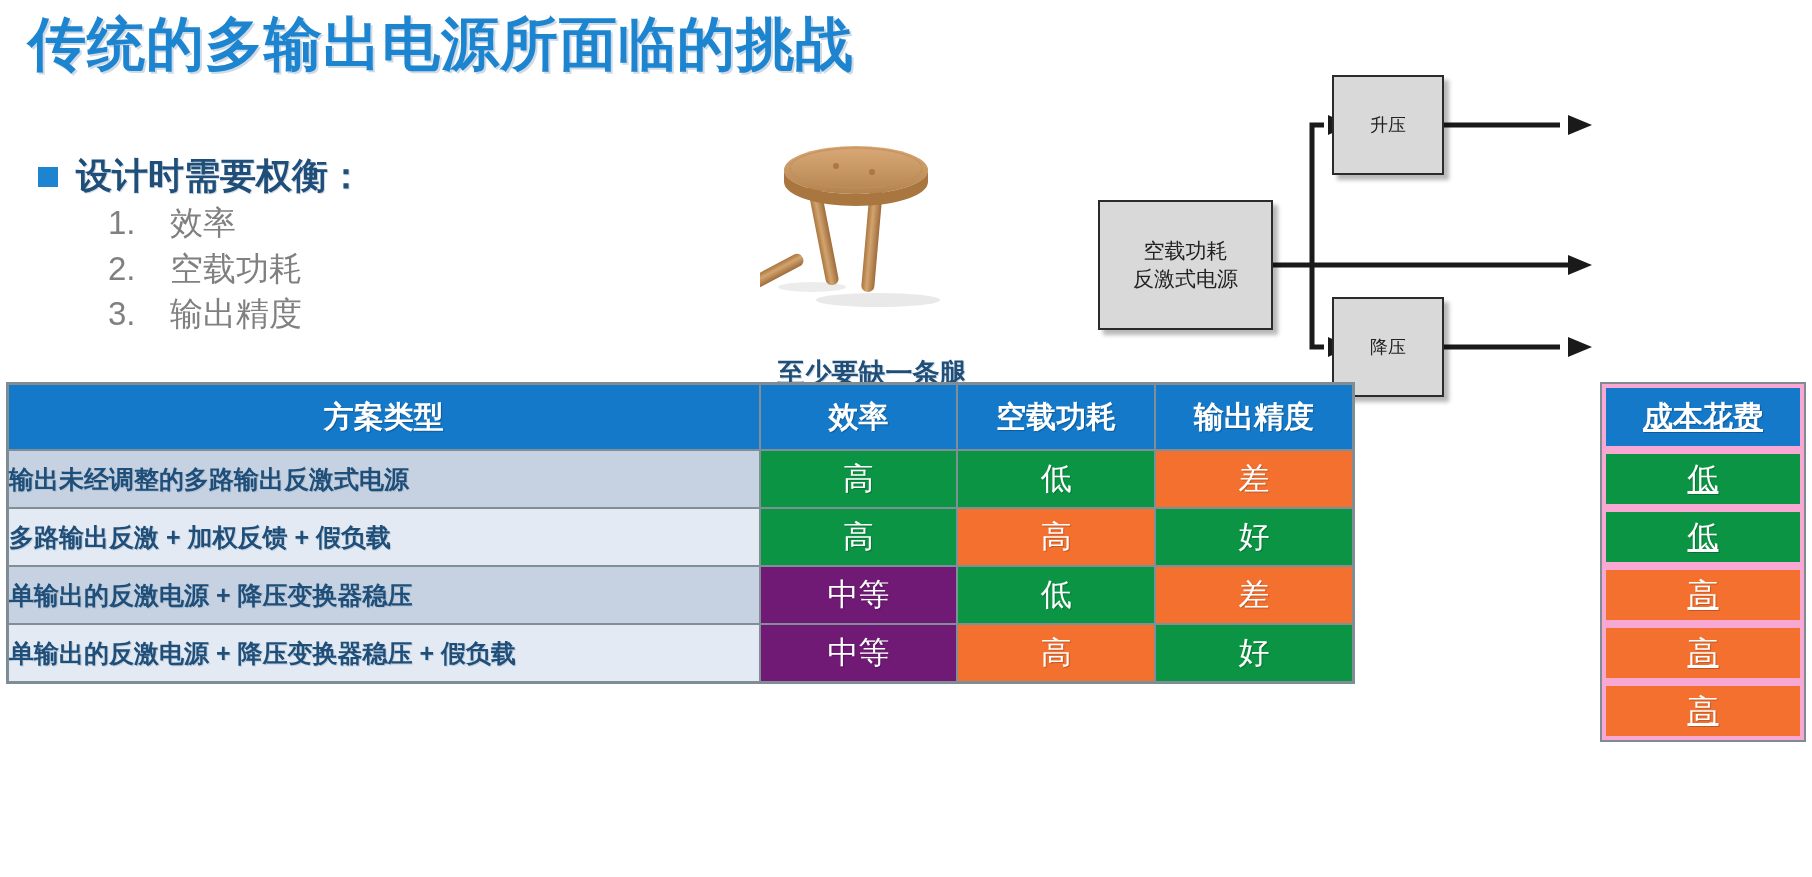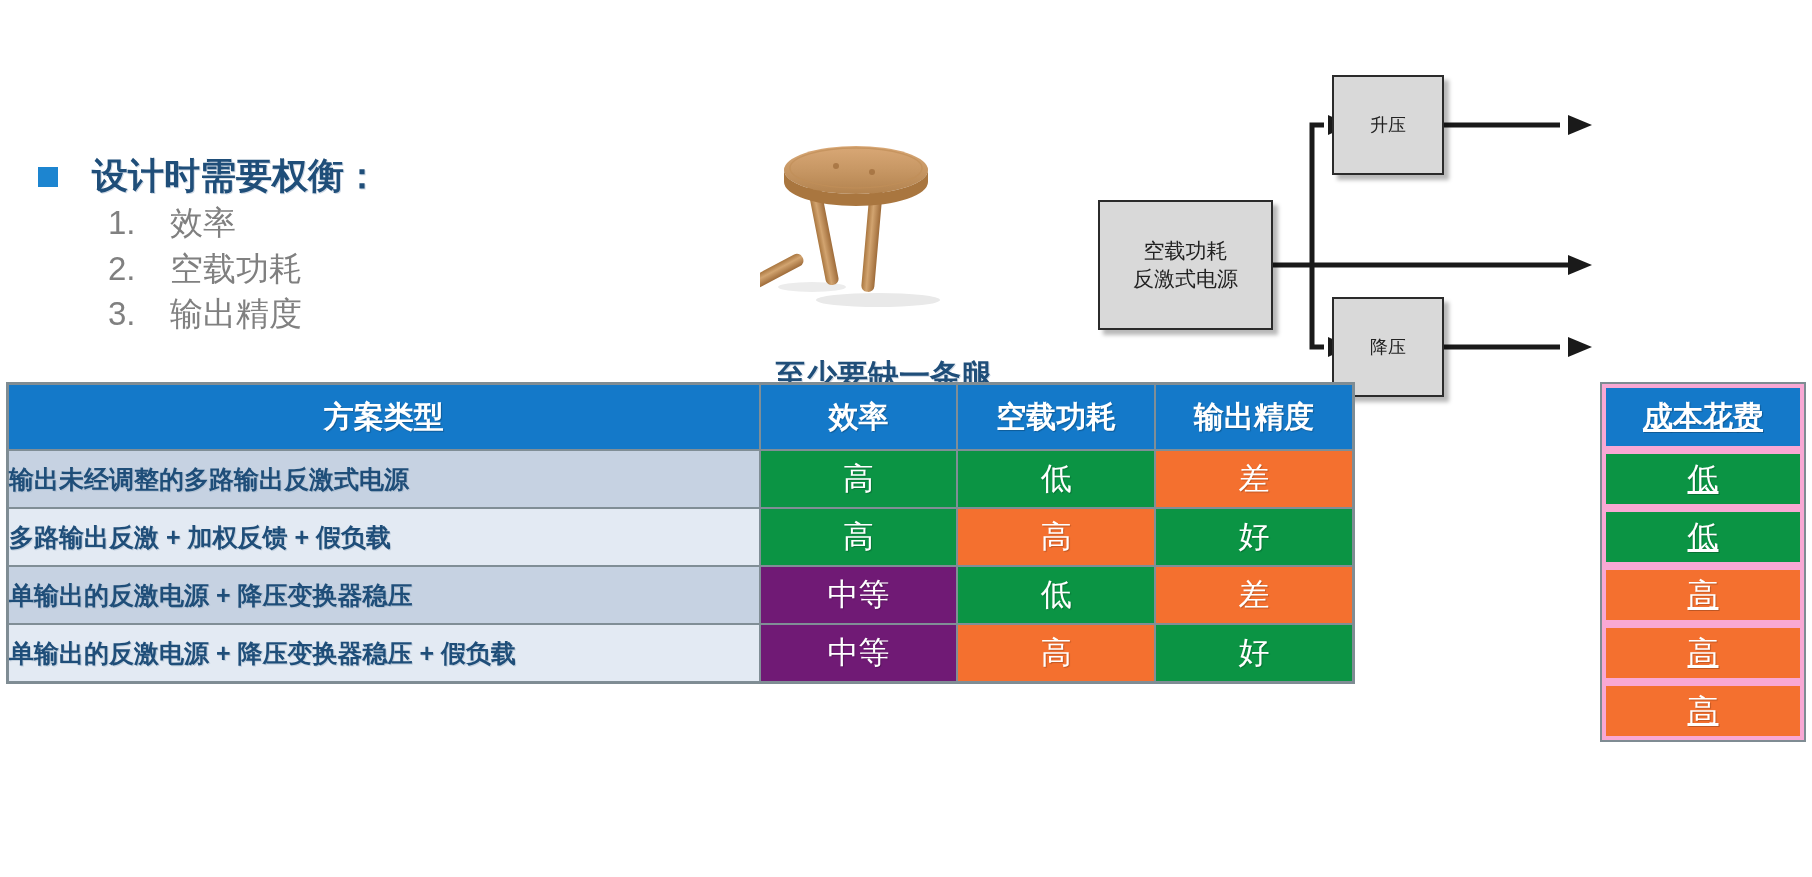--- a/index.html
+++ b/index.html
@@ -15,40 +15,40 @@
   .title {
     position: absolute; left: 28px; top: 6px;
     font-size: 58px; font-weight: bold;
     color: #1D85D0;
     letter-spacing: 1px;
     text-shadow: 2px 2px 0px rgba(120,150,180,0.35);
     white-space: nowrap;
   }
 
   
-  .bullet-row { position: absolute; left: 38px; top: 152px; display: flex; align-items: center; gap: 34px; }
+  .bullet-row { position: absolute; left: 38px; top: 152px; display: flex; align-items: center; gap: 18px; }
   .bullet-square { width: 20px; height: 20px; background: #1D85D0; display: inline-block; }
   .bullet-head {
     font-size: 36px; font-weight: bold; color: #1F4E79;
     text-shadow: 1px 1px 0px rgba(150,170,195,0.45);
     white-space: nowrap;
   }
   .numlist { position: absolute; left: 108px; top: 200px; }
   .numitem {
     display: flex; align-items: baseline; gap: 22px;
     font-size: 33px; color: #808080; line-height: 1.38;
     white-space: nowrap;
   }
   .numitem .num { width: 40px; text-align: left; }
 
   
   .stool-wrap { position: absolute; left: 760px; top: 122px; width: 220px; height: 190px; }
   .stool-caption {
     position: absolute; left: 752px; top: 355px; width: 240px;
-    text-align: right; font-size: 31px; font-weight: bold; color: #1F4E79;
+    text-align: center; font-size: 27px; font-weight: bold; color: #1F4E79;
     text-shadow: 1px 1px 0px rgba(150,170,195,0.45); white-space: nowrap; font-family: Liberation Serif, serif;
   }
 
   
   .diagram { position: absolute; left: 1080px; top: 55px; width: 730px; height: 310px; }
   .dbox {
     position: absolute; background: #D9D9D9; border: 2.5px solid #2b2b2b;
     box-shadow: 5px 5px 4px rgba(0,0,0,0.28);
     display: flex; align-items: center; justify-content: center;
     font-size: 18px; color: #222; line-height: 1.35; text-align: center;
@@ -96,20 +96,21 @@
   .table-cost thead th {
     background: #1479C9; color: #ffffff; font-size: 30px; font-weight: bold;
     height: 66px; text-shadow: 1px 1px 1px rgba(0,0,0,0.25);
   }
 </style>
 </head>
 <body>
 
 <div id="slide">
 
+  <div class="title">传统的多输出电源所面临的挑战</div>
 
   <div class="bullet-row">
     <span class="bullet-square"></span>
     <span class="bullet-head">设计时需要权衡：</span>
   </div>
 
   <div class="numlist">
     <div class="numitem">
       <span class="num">1.</span>
       <span>效率</span>

